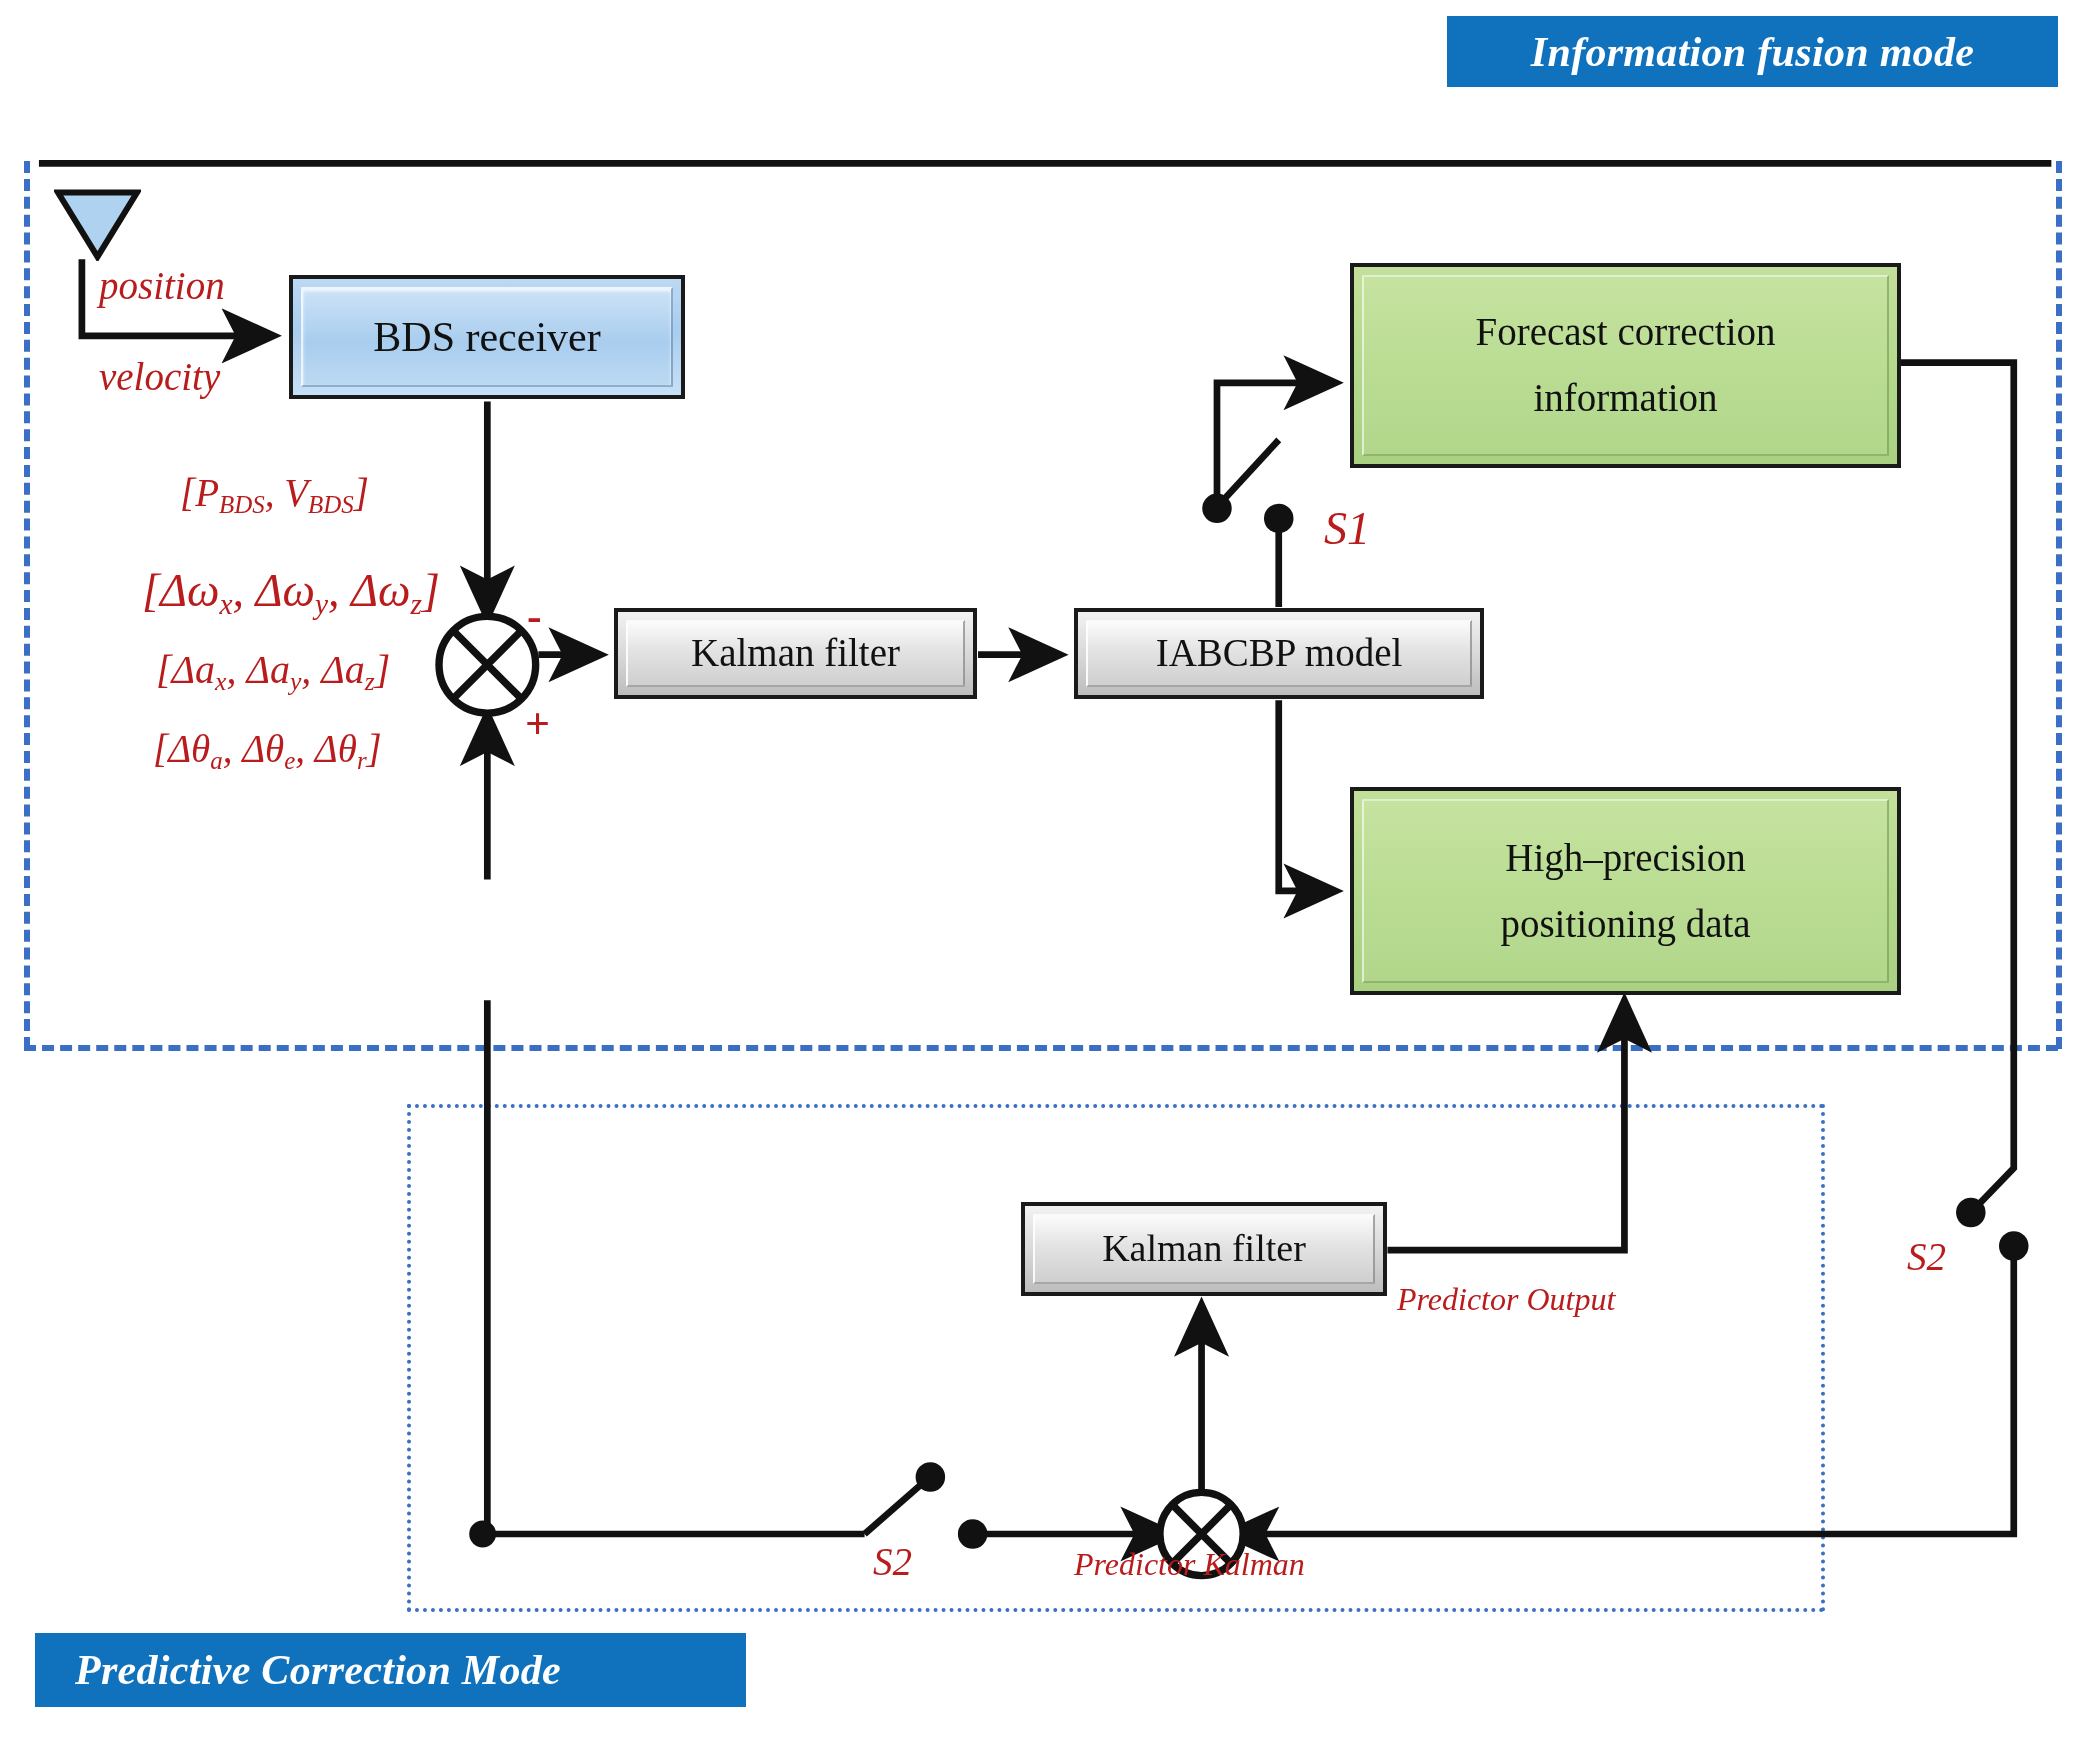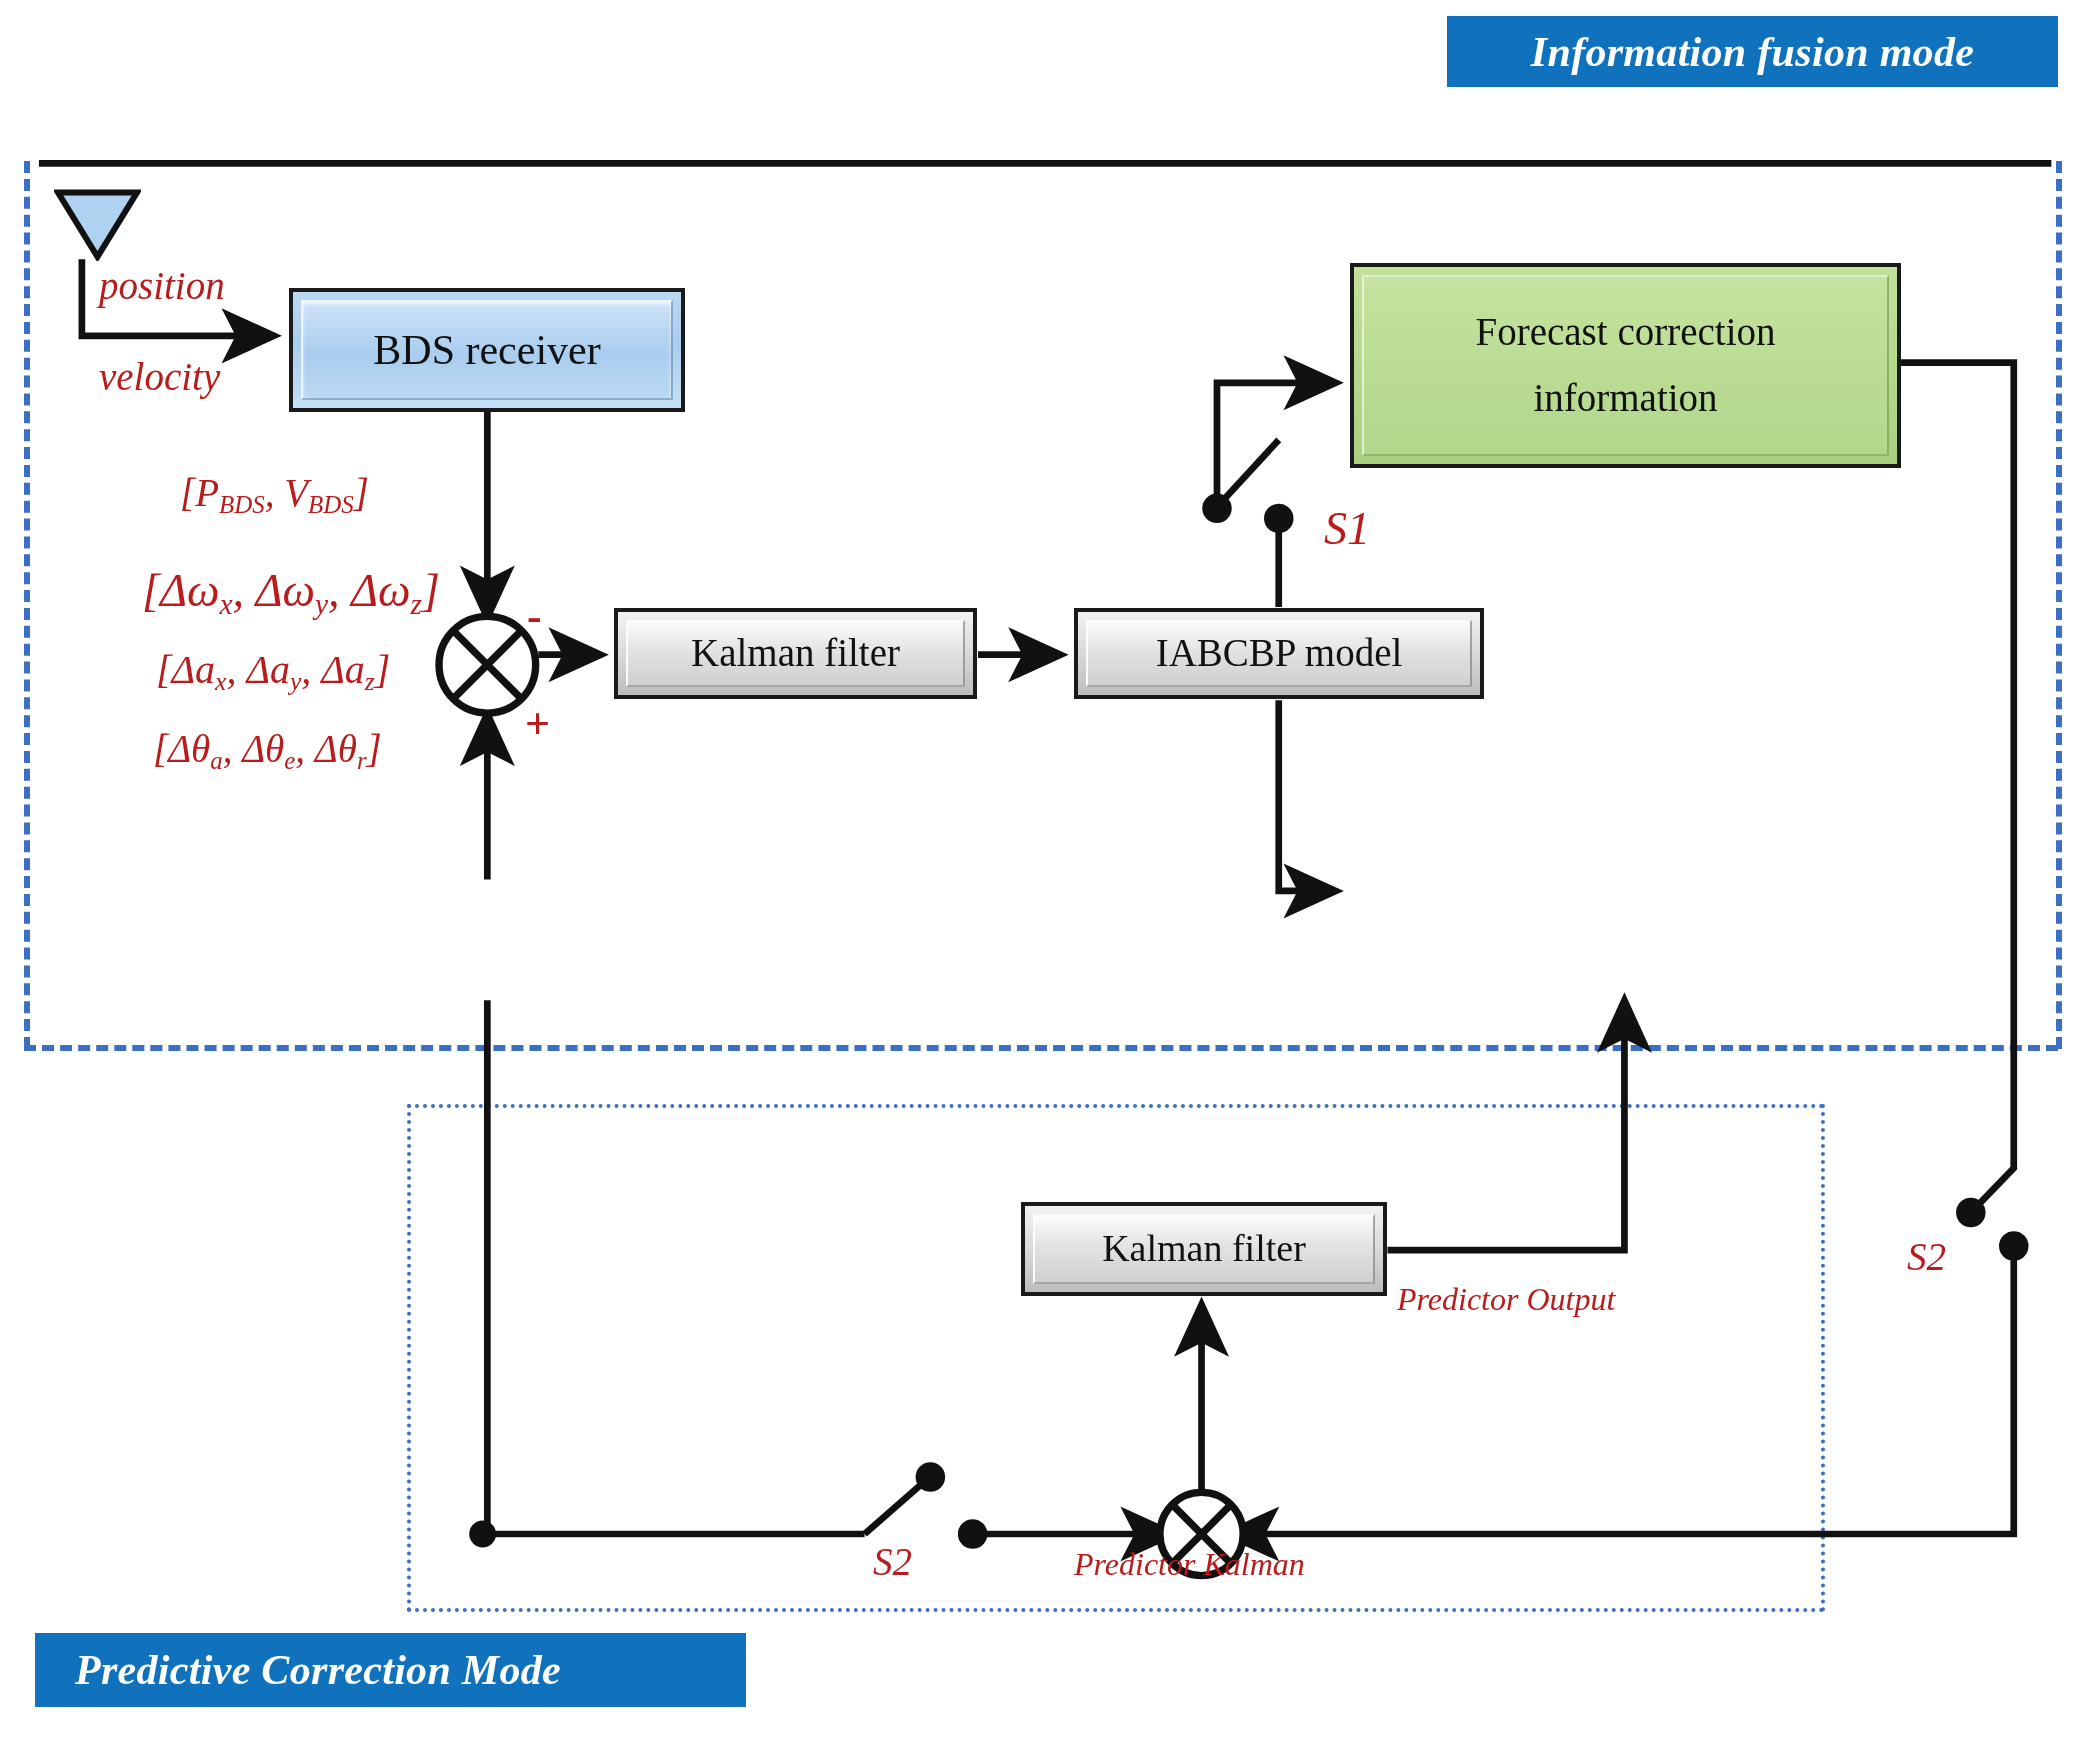--- a/index.html
+++ b/index.html
@@ -70,21 +70,21 @@
   .green{
     background:linear-gradient(180deg,#c3e09a 0%,#b4d98d 50%,#a9d181 100%);
   }
   .green .inner{
     border:2.7px solid rgba(255,255,255,.6);
     border-right-color:rgba(110,150,80,.6);
     border-bottom-color:rgba(110,150,80,.6);
     background:linear-gradient(180deg,#c6e3a0 0%,#b9dc92 55%,#b2d78b 100%);
   }
 
-  #bds-receiver{left:289px;top:275px;width:396px;height:124px;font-size:42px;margin-top:13px;}
+  #bds-receiver{left:289px;top:275px;width:396px;height:124px;font-size:42px;}
   #ins-box{left:316px;top:881px;width:342px;height:117px;font-size:42px;}
   #kalman-top{left:614px;top:608px;width:363px;height:91px;font-size:39px;}
   #iabcbp{left:1074px;top:608px;width:410px;height:91px;font-size:39px;}
   #forecast-box{left:1350px;top:263px;width:551px;height:205px;font-size:39px;}
   #highprec-box{left:1350px;top:787px;width:551px;height:208px;font-size:39px;}
   #kalman-bottom{left:1021px;top:1202px;width:366px;height:94px;font-size:38px;}
 
   
   .lbl{
     position:absolute;
@@ -207,20 +207,28 @@
 
   <div class="blk green" id="forecast-box">
     <span class="inner">
       <span>
         <span>Forecast correction</span><br>
         <span style="display:inline-block;margin-top:17.5px;">information</span>
       </span>
     </span>
   </div>
 
+  <div class="blk green" id="highprec-box">
+    <span class="inner">
+      <span>
+        <span>High–precision</span><br>
+        <span style="display:inline-block;margin-top:17.5px;">positioning data</span>
+      </span>
+    </span>
+  </div>
 
   <div class="blk grey" id="kalman-bottom">
     <span class="inner">Kalman filter</span>
   </div>
 
   <div class="lbl ital" id="lbl-position">position</div>
   <div class="lbl ital" id="lbl-velocity">velocity</div>
 
   <div class="lbl ital" id="lbl-vec1">[<i>P</i><sub>BDS</sub>, <i>V</i><sub>BDS</sub>]</div>
   <div class="lbl ital" id="lbl-vec2">[Δω<sub>x</sub>, Δω<sub>y</sub>, Δω<sub>z</sub>]</div>

